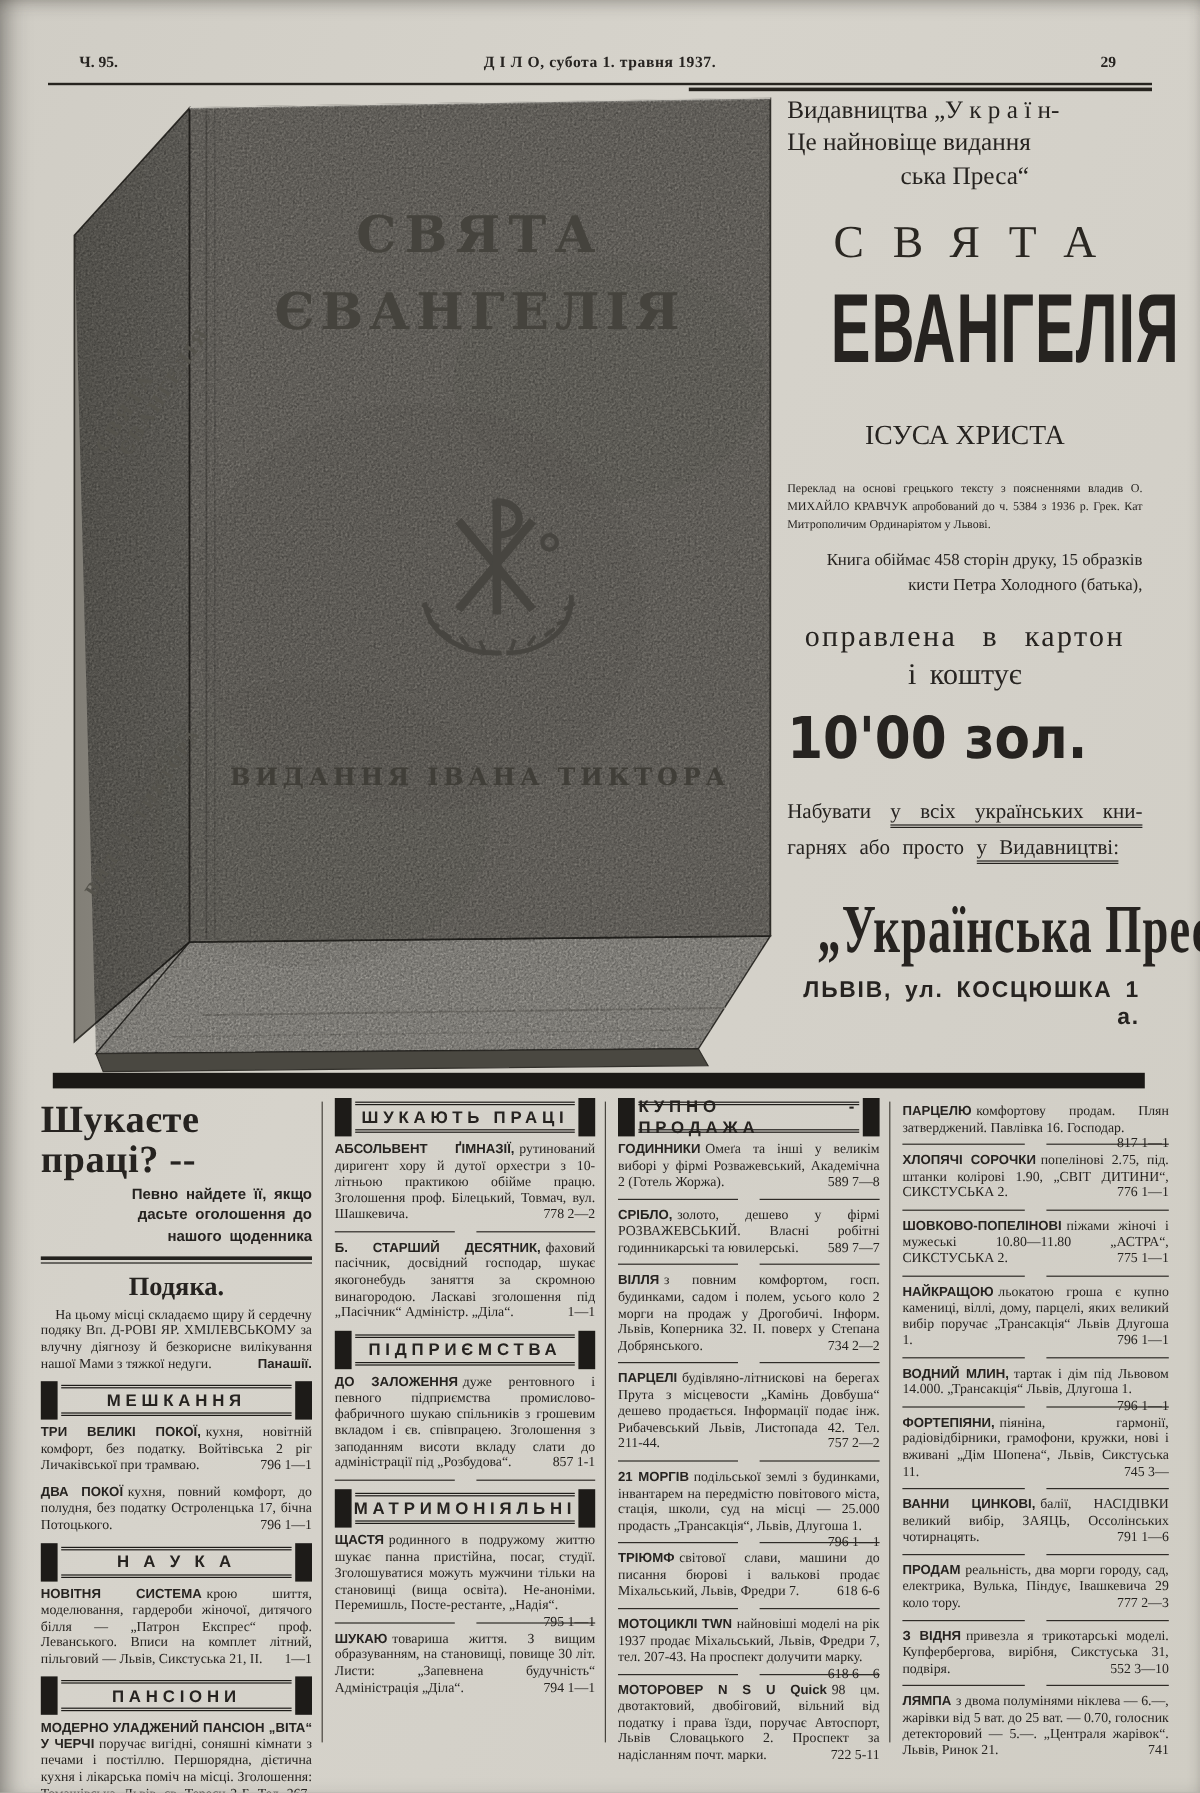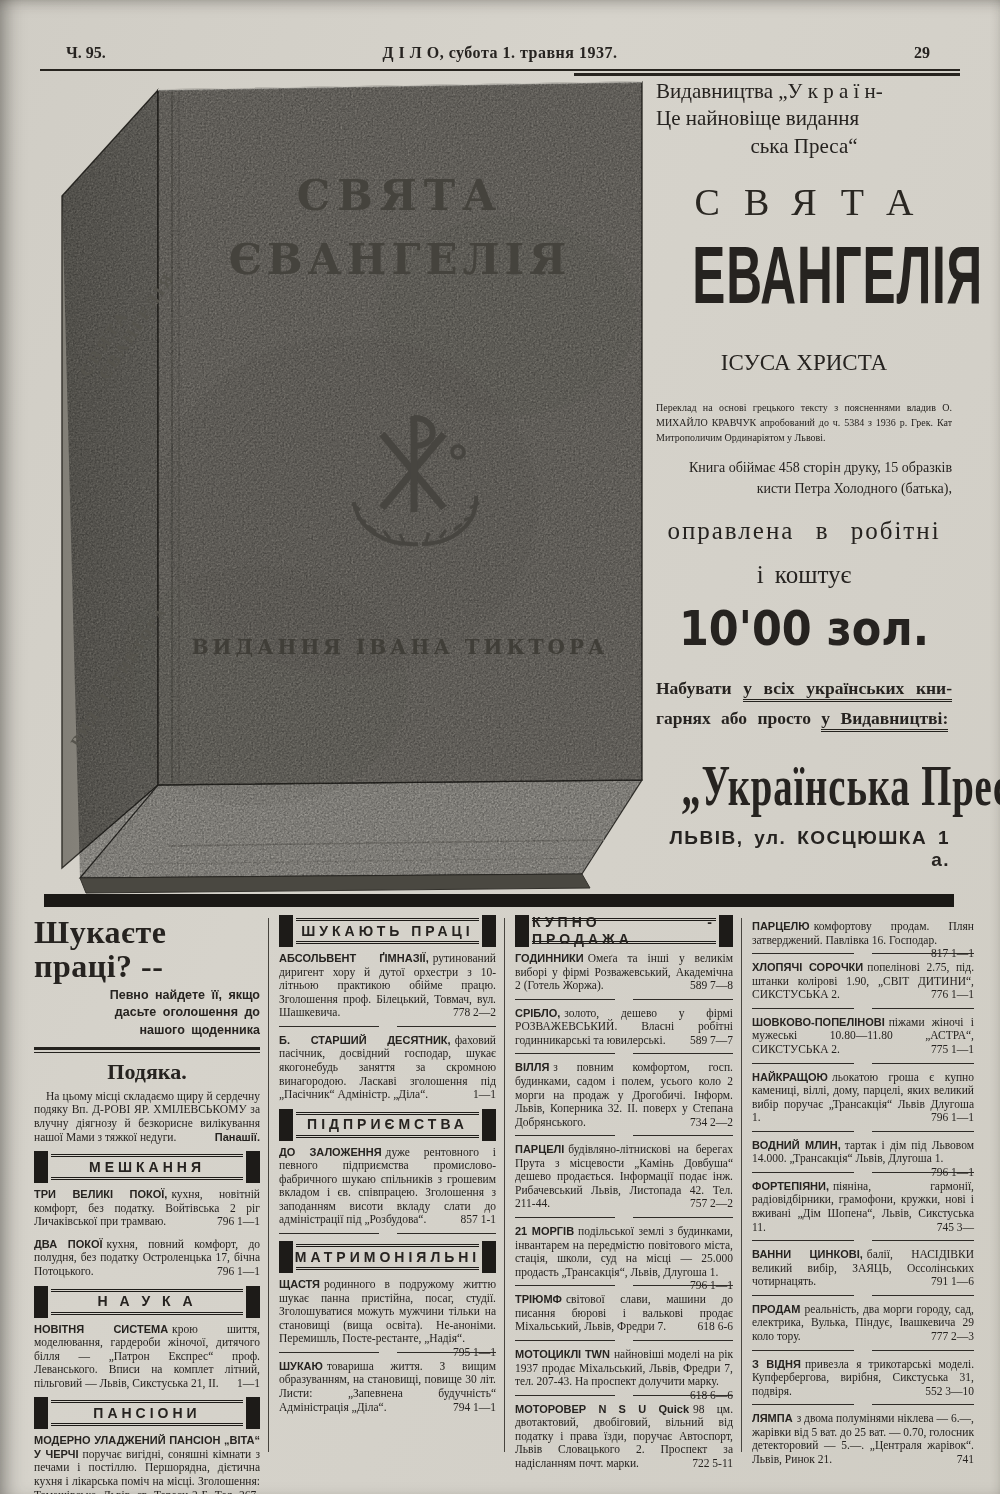--- a/index.html
+++ b/index.html
@@ -9,21 +9,21 @@
     color:#262320; overflow:hidden;
     font-family:"Liberation Serif","DejaVu Serif",serif;
   }
   .edge-shade { position:absolute; inset:0; pointer-events:none;
     box-shadow: inset 16px 0 20px -12px rgba(42,40,35,.5),
                 inset -8px 0 14px -12px rgba(42,40,35,.3),
                 inset 0 12px 16px -12px rgba(42,40,35,.35); }
 
   
   .masthead { position:absolute; left:42px; right:42px; top:44px; height:20px;
-    font-weight:bold; font-size:16px; }
+    font-weight:bold; font-size:13px; }
   .mast-left  { position:absolute; left:24px; top:0; }
   .mast-center{ position:absolute; left:0; right:0; top:0; text-align:center; letter-spacing:.5px; }
   .mast-right { position:absolute; right:28px; top:0; }
   .head-rule { position:absolute; left:40px; right:40px; top:69px; height:9px; }
   .head-rule::before { content:""; position:absolute; left:0; right:0; top:0; height:2px; background:#27241f; }
   .head-rule::after  { content:""; position:absolute; left:58%; right:0; top:4px; height:3px; background:#27241f; }
 
   
   .book-wrap { position:absolute; left:48px; top:76px; width:604px; height:832px; }
 
@@ -33,25 +33,25 @@
   .intro-l3 { text-align:center; }
   .t-small { margin-top:20px; text-align:center; font-size:38px; letter-spacing:24px; padding-left:24px; color:#2a2722; }
   .t-big { margin-top:4px; height:86px; text-align:center; }
   .t-big span { display:inline-block; font-family:"Liberation Sans",sans-serif; font-weight:bold;
     font-size:62px; transform:scale(0.80,1.32); transform-origin:center top; letter-spacing:1px; }
   .of-lord { margin-top:34px; text-align:center; font-size:23px; line-height:1.3; }
   .para1 { margin-top:22px; font-size:10px; line-height:1.52; text-align:justify; }
   .para2 { margin-top:13px; font-size:14px; line-height:1.45; text-align:right; }
   .binding { margin-top:16px; text-align:center; font-size:25px; line-height:1.3; }
   .binding-1 { word-spacing:13px; letter-spacing:2px; }
-  .binding-2 { word-spacing:5px;margin-top:12px; }
-  .price { margin-top:8px; text-align:center; height:56px; }
+  .binding-2 { word-spacing:5px; }
+  .price { margin-top:8px; text-align:left; height:56px; }
   .price span { display:inline-block; font-family:"DejaVu Sans",sans-serif; font-weight:bold;
     font-size:43px; transform:scaleY(1.12); transform-origin:center top; }
-  .buy { margin-top:18px; font-weight:bold; font-size:17.5px; line-height:1.7; word-spacing:6px; text-align:justify; }
+  .buy { margin-top:18px; font-weight:normal; font-size:17.5px; line-height:1.7; word-spacing:6px; text-align:justify; }
   .buy .u { border-bottom:3px double #24221e; padding-bottom:1px; }
   .pubname { margin-top:20px; text-align:center; height:58px; }
   .pubname span { display:inline-block; font-weight:bold; font-size:44px; white-space:nowrap;
     transform:scale(0.88,1.30); transform-origin:center top; letter-spacing:1px; }
   .address { margin-top:16px; font-family:"Liberation Sans",sans-serif; font-weight:bold;
     font-size:19px; letter-spacing:1.5px; word-spacing:4px; text-align:right; padding-right:2px; }
 
   .black-bar { position:absolute; left:44px; top:894px; width:910px; height:13px; background:#1b1916; }
 
   
@@ -169,21 +169,21 @@
     <div class="t-small">СВЯТА</div>
     <div class="t-big">
       <span>ЕВАНГЕЛІЯ</span>
     </div>
     <div class="of-lord">
       <div>ІСУСА ХРИСТА</div>
     </div>
     <p class="para1">Переклад на основі грецького тексту з поясненнями владив О. МИХАЙЛО КРАВЧУК апробований до ч. 5384 з 1936 р. Грек. Кат Митрополичим Ординаріятом у Львові.</p>
     <p class="para2">Книга обіймає 458 сторін друку, 15 образків кисти Петра Холодного (батька),</p>
     <div class="binding">
-      <div class="binding-1">оправлена в робітні</div>
+      <div class="binding-1">оправлена в картон</div>
       <div class="binding-2">і коштує</div>
     </div>
     <div class="price">
       <span>10'00 зол.</span>
     </div>
     <p class="buy">
       <span>Набувати</span>
       <span class="u">у всіх українських кни-</span>
       <span>гарнях або просто</span>
       <span class="u">у Видавництві:</span>

